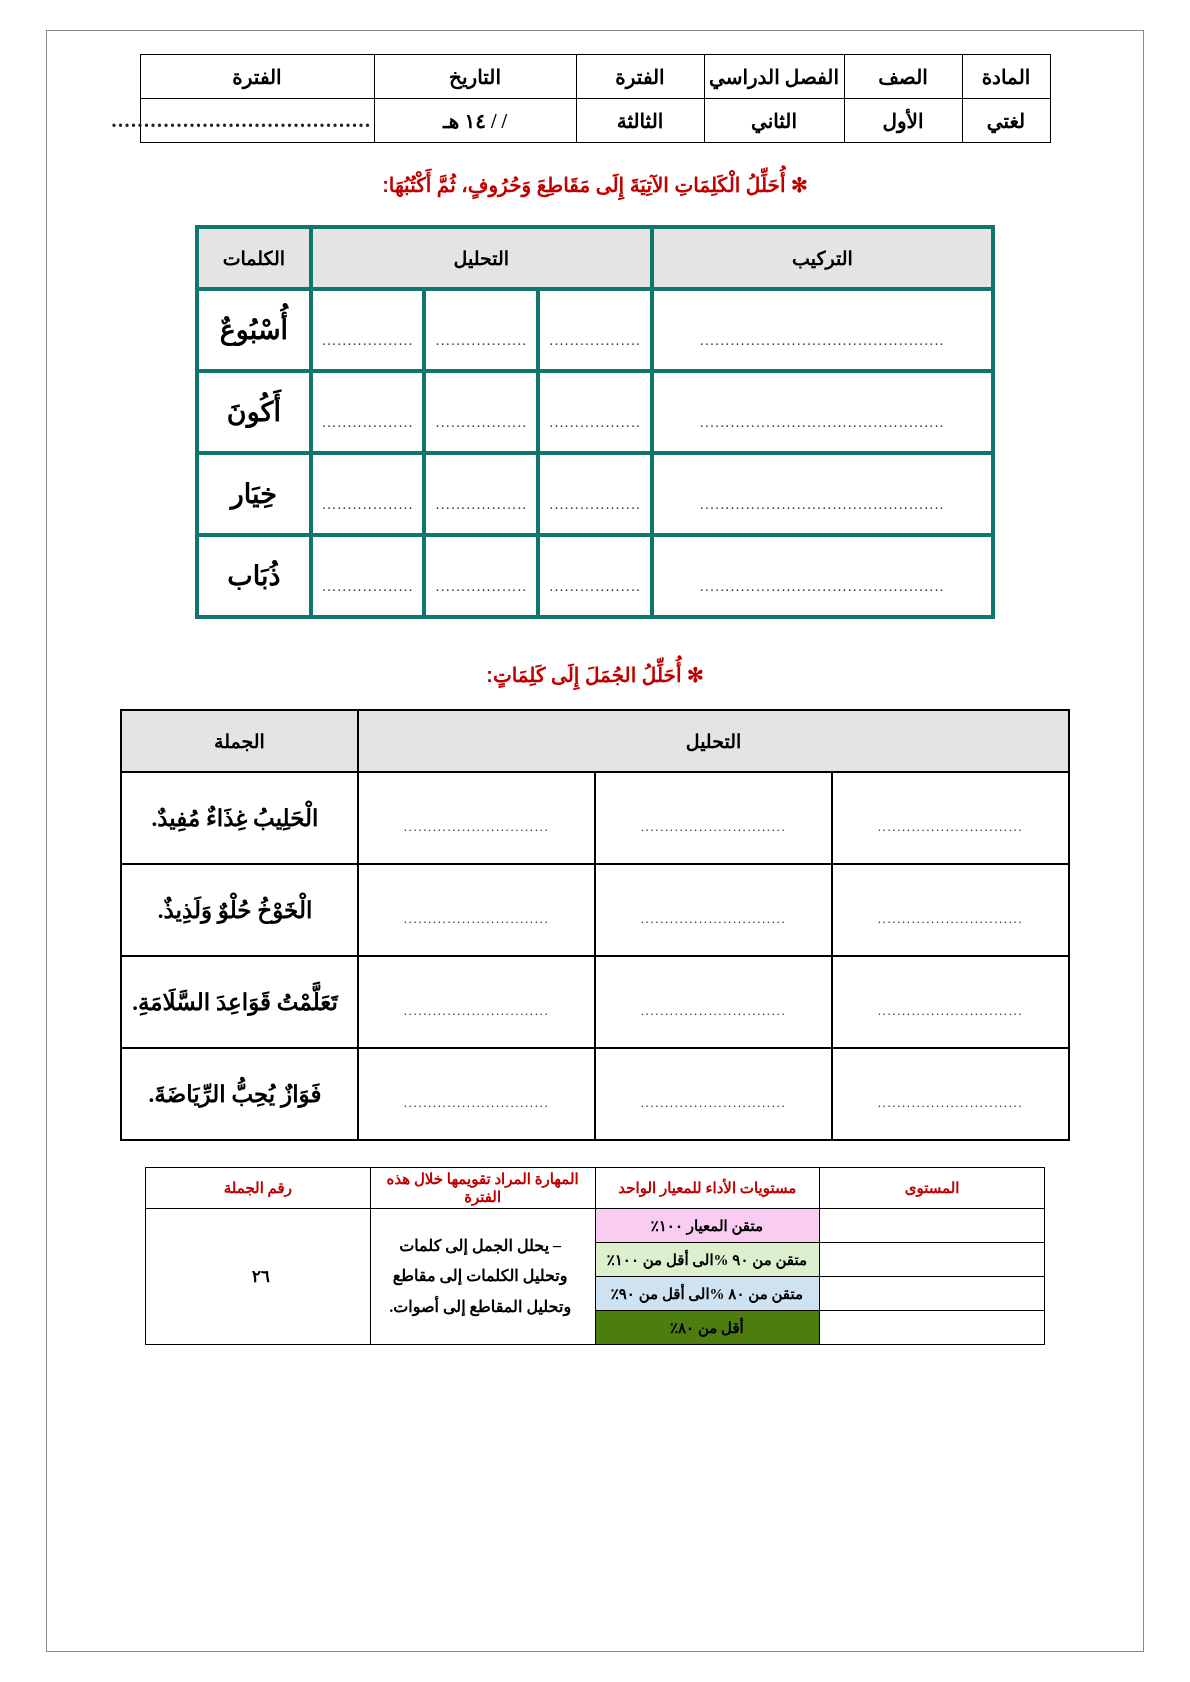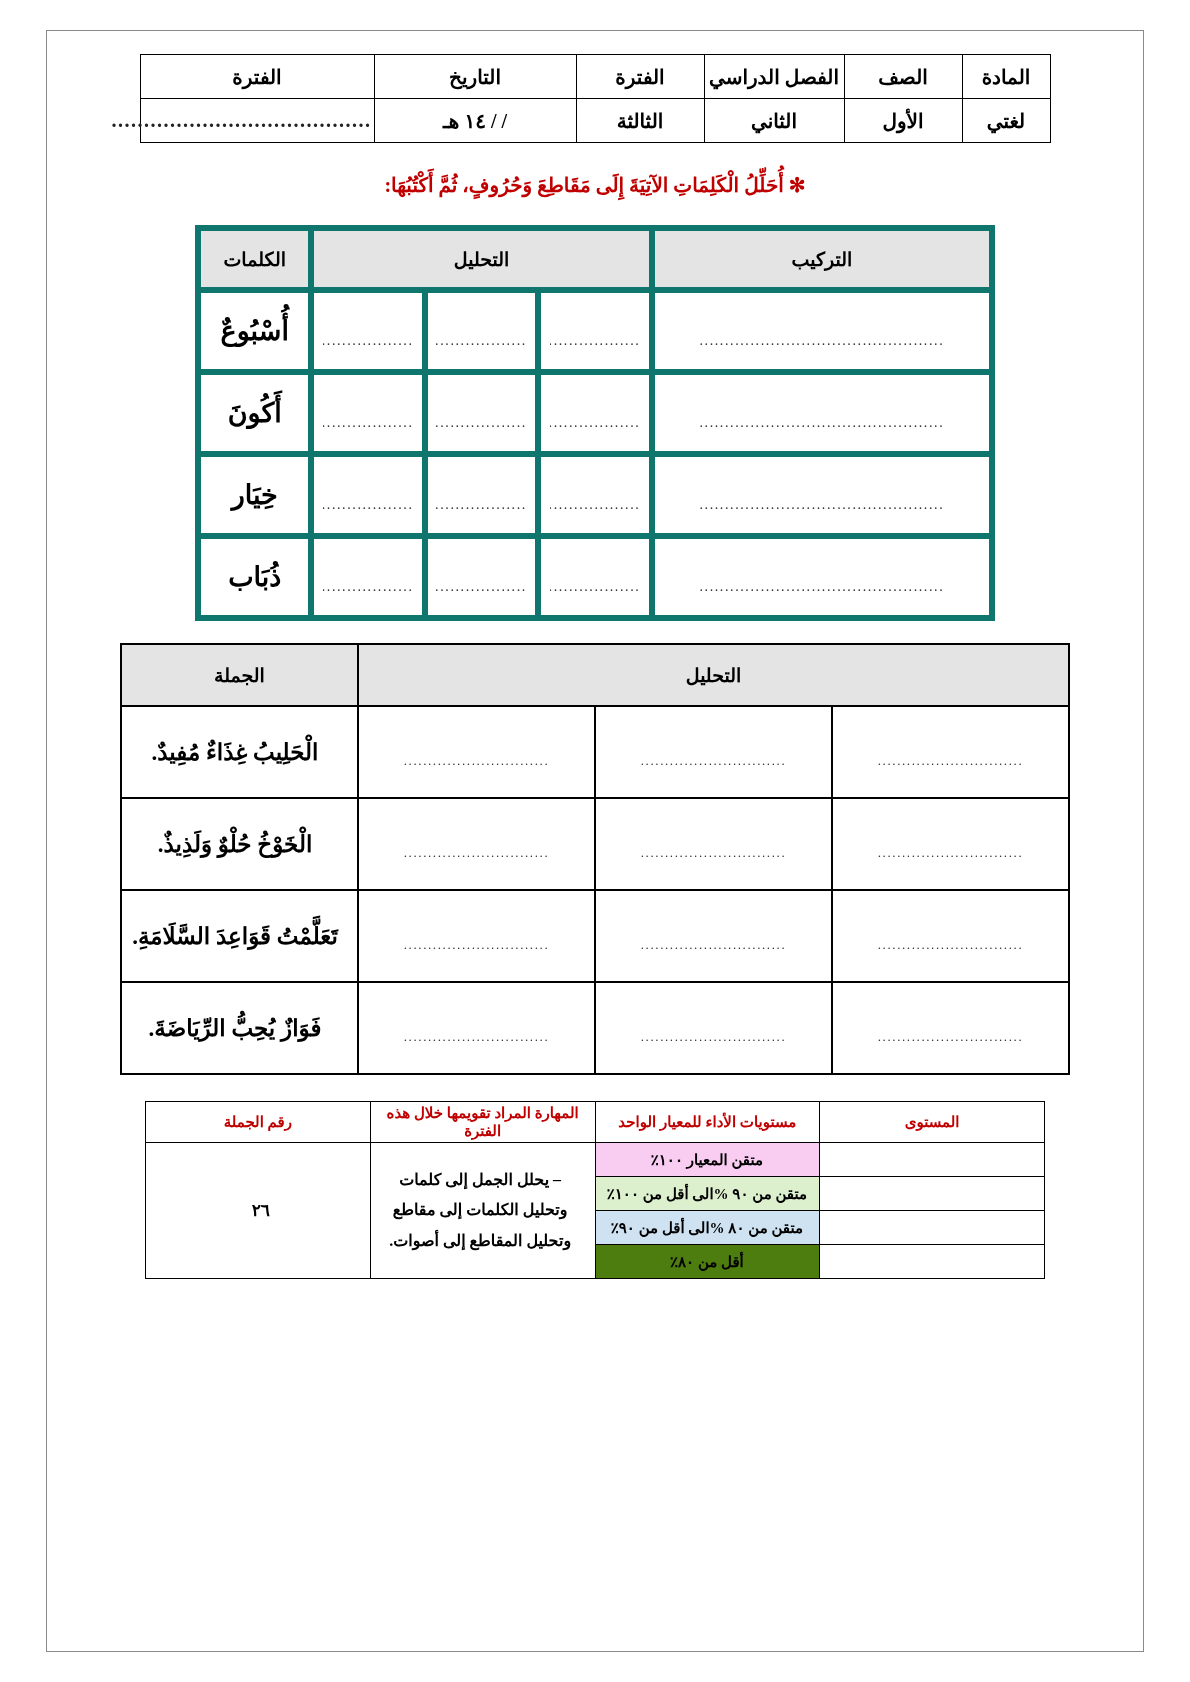--- a/index.html
+++ b/index.html
@@ -58,35 +58,35 @@
   .dotline { letter-spacing: 1.5px; font-size: 15px; color:#222; font-weight:normal; }
 
   
   .instr {
     color: #c00000;
     font-weight: bold;
     font-size: 20px;
     text-align: center;
     direction: rtl;
     margin: 0;
-    font-family: Liberation Serif, serif;
+    font-family: Liberation Sans, sans-serif;
   }
   #instr1 { margin-top: 30px; }
   #instr2 { margin-top: 0px; text-align: center; }
 
   
   table.words {
     border-collapse: collapse;
     table-layout: fixed;
     width: 800px;
     margin: 28px auto 0 auto;
     border: 3px solid #000;
   }
   table.words th, table.words td {
-    border: 6px solid #0f766e;
+    border: 4px solid #0f766e;
     text-align: center;
     vertical-align: middle;
   }
   table.words th {
     background: #e4e4e4;
     font-size: 19px;
     font-weight: bold;
     height: 62px;
     font-family: "Liberation Serif", "DejaVu Serif", serif;
   }
@@ -254,20 +254,21 @@
       <tr>
         <td class="blank" colspan="3"><span class="bl-s">................................................</span></td>
         <td class="blank"><span class="bl-s">......................</span></td>
         <td class="blank"><span class="bl-s">......................</span></td>
         <td class="blank"><span class="bl-s">......................</span></td>
         <td class="word">ذُبَاب</td>
       </tr>
     </tbody>
       </table>
 
+    <p class="instr" id="instr2" style="margin-top:44px;">✻ أُحَلِّلُ الجُمَلَ إِلَى كَلِمَاتٍ:</p>
 
     <table class="sent">
       <tbody>
           <tr>
         <th colspan="3">التحليل</th>
         <th>الجملة</th>
       </tr>
 
       <tr>
         <td class="blank"><span class="bl-s">..............................</span></td>

